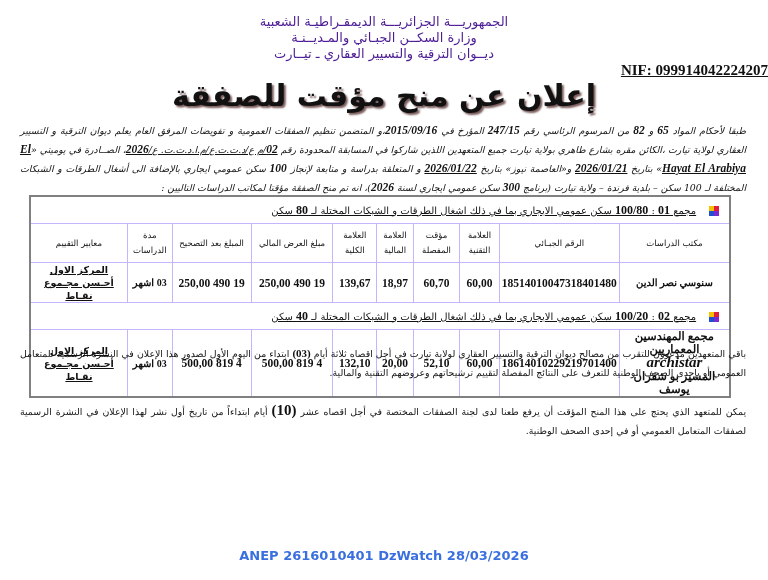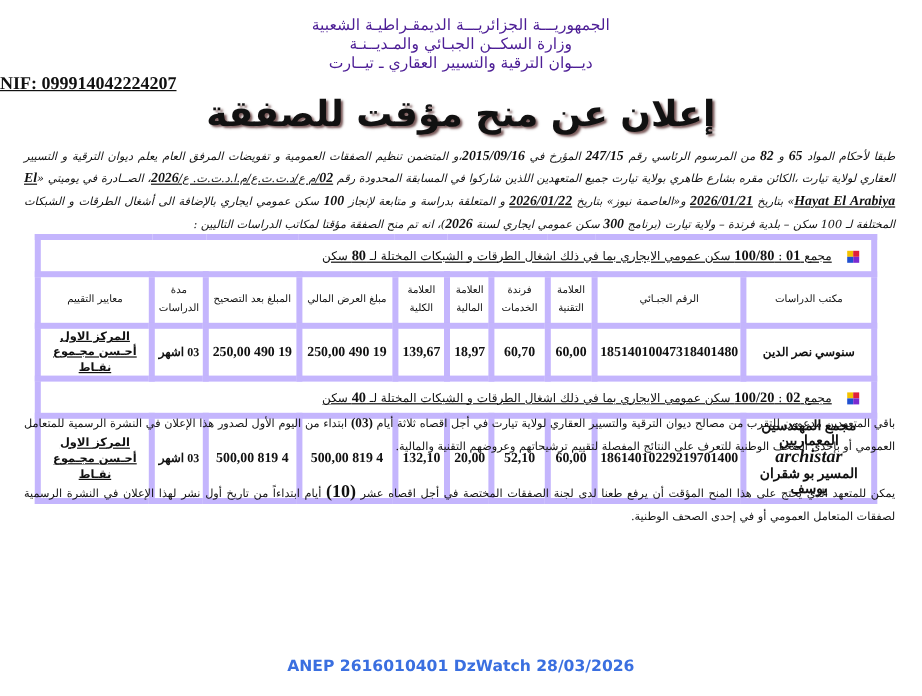--- a/index.html
+++ b/index.html
@@ -4,32 +4,32 @@
 <style>
   html, body { margin:0; padding:0; background:#ffffff; }
   body { width:768px; height:580px; position:relative; overflow:hidden; font-family:"DejaVu Serif", serif; color:#111; }
   .abs { position:absolute; }
   .rtl { direction:rtl; }
 
   .hdr { left:0; width:768px; text-align:center; font-family:"DejaVu Sans", sans-serif; font-weight:normal; color:#4c1d95; }
   #hdr1 { top:14px; font-size:13px; letter-spacing:0.3px; }
   #hdr2 { top:30px; font-size:13px; }
   #hdr3 { top:46px; font-size:13px; }
-  #nif { top:62px; left:0; width:768px; text-align:left; font-family:"Liberation Serif", serif; font-weight:bold; font-size:15px; }
+  #nif { top:62px; left:0; width:768px; text-align:right; font-family:"Liberation Serif", serif; font-weight:bold; font-size:15px; }
   #nif span { text-decoration:underline; }
 
   #title { top:78px; left:0; width:768px; text-align:center; font-family:"DejaVu Sans", sans-serif; font-weight:bold; font-size:30px; color:#111; text-shadow:2px 2px 2px #7a5a5a; letter-spacing:0.5px; }
 
   .para { right:22px; width:726px; font-size:9.4px; line-height:19px; text-align:justify; font-style:italic; }
   #p1 { top:121px; }
   .para b { font-family:"Liberation Serif", serif; font-size:11.5px; font-style:italic; }
   .para u { text-decoration:underline; }
 
   table.res { position:absolute; left:29px; top:195px; width:702px; border-collapse:collapse; border:2px solid #808080; font-size:9px; }
-  table.res td { border:5px solid #c4b5fd; text-align:center; vertical-align:middle; padding:0 2px; }
+  table.res td { border:1px solid #c4b5fd; text-align:center; vertical-align:middle; padding:0 2px; }
   .grp td { height:26px; text-align:right !important; padding-right:10px !important; }
   .grp .lbl { text-decoration:underline; font-size:10px; }
   .grp .lbl b { font-family:"Liberation Serif", serif; font-size:12px; }
   .ticon { display:inline-block; width:10px; height:10px; position:relative; margin-left:10px; vertical-align:middle; }
   .ticon i { position:absolute; width:5px; height:5px; }
   .hd td { height:38px; font-size:8.5px; line-height:15px; }
   .row td { height:30px; font-family:"Liberation Serif", serif; font-weight:bold; font-size:11.5px; }
   .row td.ar { font-family:Liberation Serif, serif; font-size:10px; }
   .row td.crit { font-family:"DejaVu Sans", sans-serif; font-size:9.5px; font-weight:bold; line-height:13px; }
   .crit span { text-decoration:underline; display:block; }
@@ -72,21 +72,21 @@
       <tr class="grp">
     <td colspan="10">
       <span class="ticon"><i style="left:0;top:0;background:#f4c200"></i><i style="left:5px;top:0;background:#e0203a"></i><i style="left:0;top:5px;background:#2050d0"></i><i style="left:5px;top:5px;background:#7a2ad0"></i></span>
       <span class="lbl"><span>مجمع </span><b>01</b><span> : </span><b>100/80</b><span> سكن عمومي الايجاري بما في ذلك اشغال الطرقات و الشبكات المختلة لـ </span><b>80</b><span> سكن</span></span>
     </td>
   </tr>
   <tr class="hd">
     <td>مكتب الدراسات</td>
     <td>الرقم الجبـائي</td>
     <td><span>العلامة</span><br><span>التقنية</span></td>
-    <td><span>فرندة</span><br><span>الخدمات</span></td>
+    <td><span>مؤقت</span><br><span>المفصلة</span></td>
     <td><span>العلامة</span><br><span>المالية</span></td>
     <td><span>العلامة</span><br><span>الكلية</span></td>
     <td>مبلغ  العرض المالي</td>
     <td>المبلغ بعد التصحيح</td>
     <td><span>مدة</span><br><span>الدراسات</span></td>
     <td>معايير التقييم</td>
   </tr>
   <tr class="row">
     <td class="ar">سنوسي نصر الدين</td>
     <td>18514010047318401480</td>

